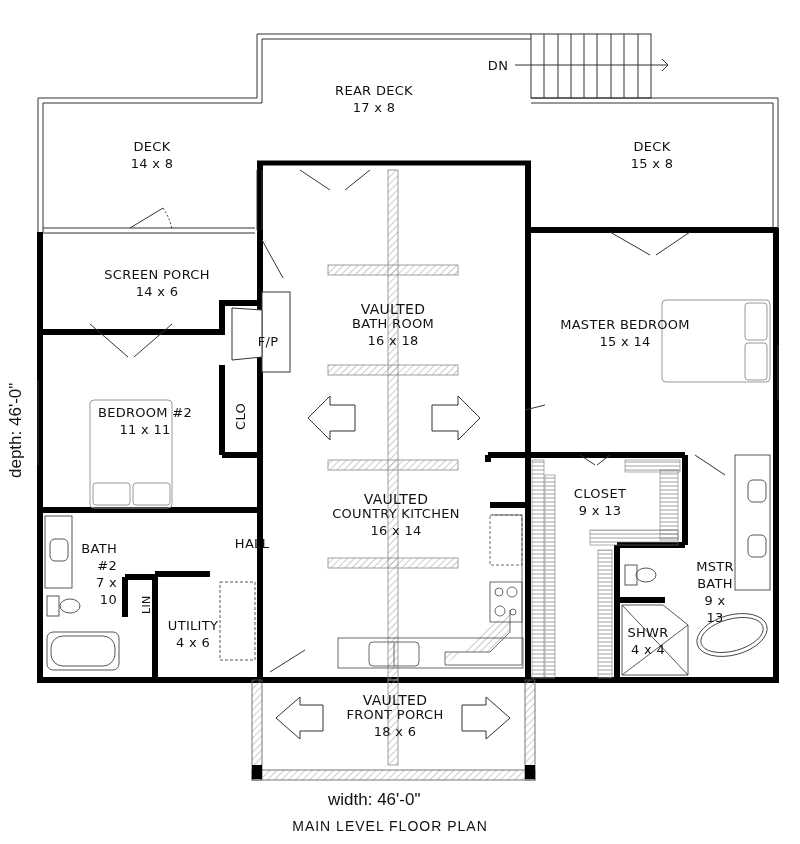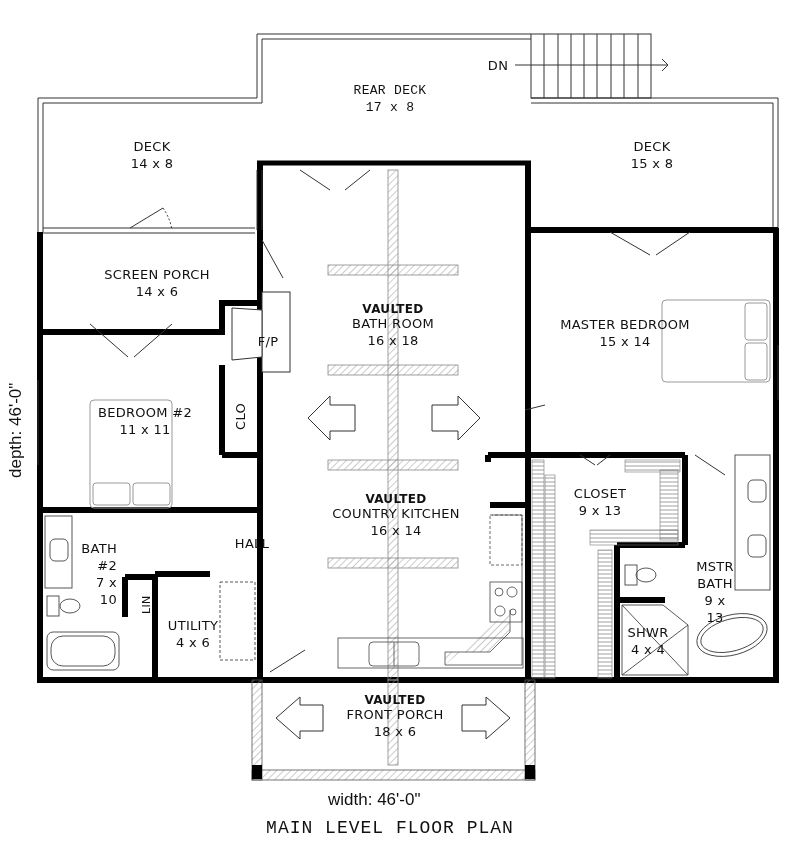--- a/index.html
+++ b/index.html
@@ -1,22 +1,22 @@
 <!DOCTYPE html>
 <html><head>
 <meta charset="utf-8">
 <style>
   html,body{margin:0;padding:0;background:#fff;}
   body{width:800px;height:844px;position:relative;overflow:hidden;font-family:"Liberation Sans",sans-serif;color:#111;}
   svg{position:absolute;left:0;top:0;}
   .lbl{position:absolute;text-align:center;font-family:"DejaVu Sans",sans-serif;font-size:13px;line-height:17px;letter-spacing:0.3px;color:#111;white-space:nowrap;transform:translateX(-50%);}
-  .lbl .sm{font-size:12px;display:block;line-height:11px;font-weight:bold;}
+  .lbl .sm{font-size:14px;display:block;line-height:11px;}
   .lbl span{display:block;}
   .dim{position:absolute;font-family:"Liberation Sans",sans-serif;font-size:17px;color:#111;white-space:nowrap;}
-  .title{position:absolute;font-family:Liberation Mono, monospace;font-size:18px;letter-spacing:1px;color:#111;white-space:nowrap;transform:translateX(-50%);}
+  .title{position:absolute;font-family:Liberation Sans, sans-serif;font-size:14px;letter-spacing:1px;color:#111;white-space:nowrap;transform:translateX(-50%);}
   .vert{transform:rotate(-90deg);transform-origin:left top;}
 </style>
 </head>
 <body>
 
 <svg width="800" height="844" viewBox="0 0 800 844">
   <defs>
     <pattern id="hatch" width="5" height="5" patternUnits="userSpaceOnUse" patternTransform="rotate(45)">
       <line x1="0" y1="0" x2="0" y2="5" stroke="#9a9a9a" stroke-width="1"></line>
     </pattern>
@@ -177,21 +177,21 @@
     <line x1="525" y1="410" x2="545" y2="405"></line>
     <line x1="300" y1="170" x2="330" y2="190"></line>
       <line x1="370" y1="170" x2="345" y2="190"></line>
     <line x1="270" y1="672" x2="305" y2="650"></line>
     <line x1="695" y1="455" x2="725" y2="475"></line>
     <line x1="580" y1="455" x2="595" y2="465"></line>
       <line x1="610" y1="455" x2="597" y2="465"></line>
   </g>
 </svg>
 
-<div class="lbl" style="left:390px;top:82px;font-family:Liberation Mono, monospace;">
+<div class="lbl" style="left:374px;top:82px;">
   <span>REAR DECK</span>
   <span>17 x 8</span>
 </div>
 <div class="lbl" style="left:152px;top:138px;">
   <span>DECK</span>
   <span>14 x 8</span>
 </div>
 <div class="lbl" style="left:652px;top:138px;">
   <span>DECK</span>
   <span>15 x 8</span>

